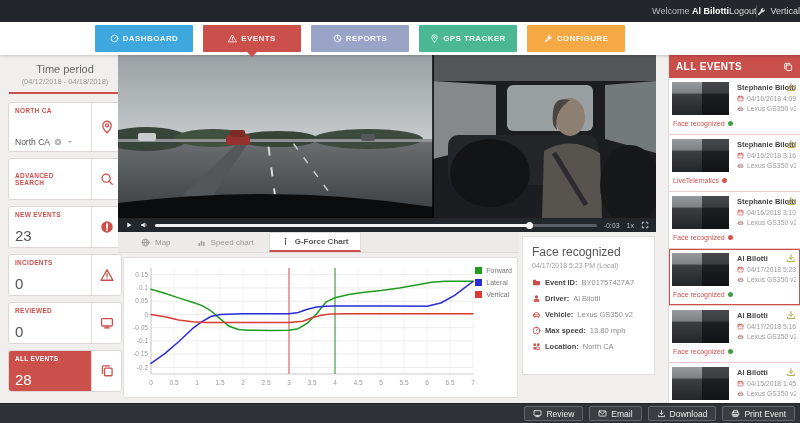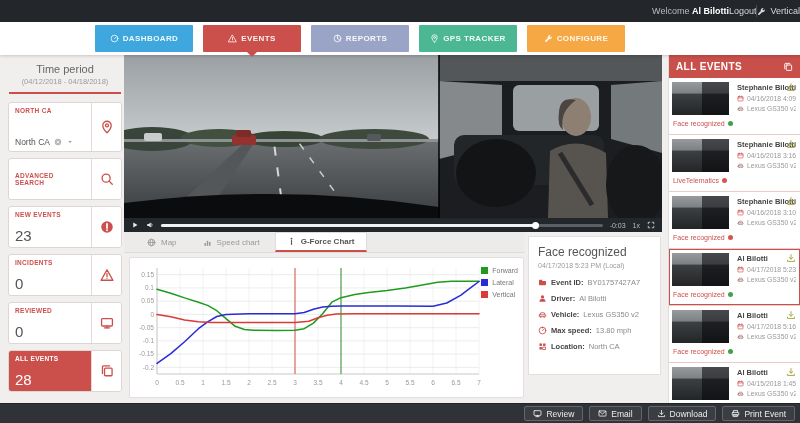--- a/index.html
+++ b/index.html
@@ -51,21 +51,21 @@
   .s-value { font-size:15px; color:#555; line-height:1; }
   .s-iconcol { width:30px; border-left:1px solid #ecd5d3; display:flex; align-items:center;
                justify-content:center; color:#cb504c; font-size:14px; background:#fff; }
   .s-card.active .s-left { background:#cb504c; }
   .s-card.active .s-label, .s-card.active .s-value { color:#fff; }
   .f-select { display:flex; align-items:center; gap:4px; font-size:8.5px; color:#555; }
   .f-select .ic { font-size:8px; color:#9b9b9b; }
   .f-caret { color:#8a8a8a; font-size:7px; }
 
   
-  .center { position:absolute; left:124px; top:55px; width:538px; height:348px; }
+  .center { position:absolute; left:118px; top:55px; width:538px; height:348px; }
   .video-wrap { position:absolute; left:0; top:0; width:538px; height:163px; background:#101214; }
   .video-svg { width:100%; height:100%; display:block; }
   .video-controls { position:absolute; left:0; top:163px; width:538px; height:14px; background:#22272c;
                     display:flex; align-items:center; gap:7px; padding:0 7px; color:#cfd3d6; }
   .vc-btn { font-size:8px; color:#e8eaec; cursor:pointer; display:flex; }
   .vc-track { flex:1; height:3px; background:#5a6065; border-radius:2px; position:relative; cursor:pointer; }
   .vc-fill { height:3px; background:#f1f1f1; border-radius:2px; position:relative; }
   .vc-handle { position:absolute; right:-3px; top:-2px; width:7px; height:7px; border-radius:50%; background:#fff; }
   .vc-time, .vc-rate { font-size:7px; color:#b8bdc1; }
   .vc-rate { cursor:pointer; }

